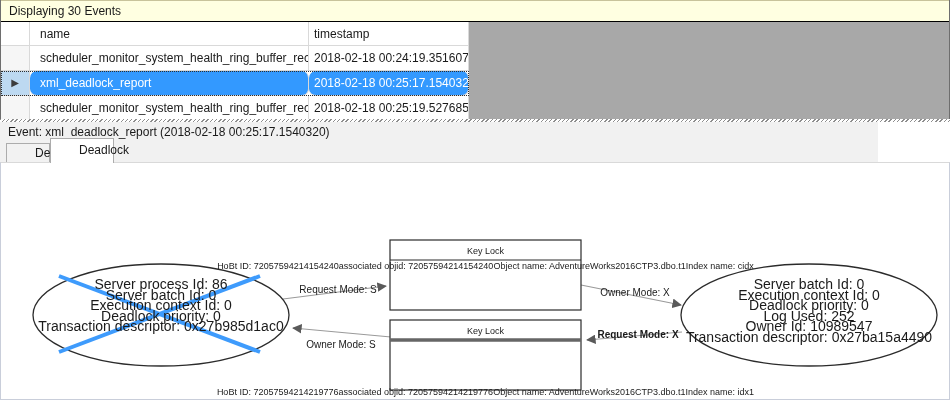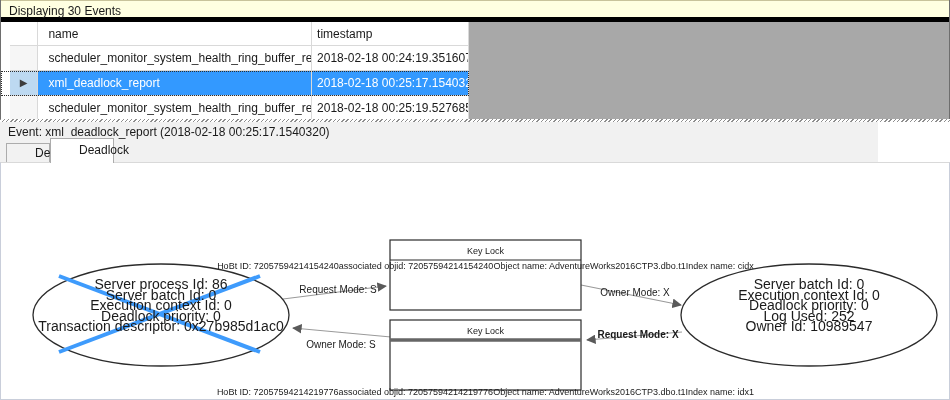--- a/index.html
+++ b/index.html
@@ -3,33 +3,33 @@
 <meta charset="utf-8">
 <style>
   html,body{margin:0;padding:0;background:#fff;}
   #app{position:relative;width:950px;height:400px;font-family:"Liberation Sans",sans-serif;
        font-size:12px;color:#1a1a1a;overflow:hidden;background:#fff;}
 
   
   #top-panel{position:absolute;left:0;top:0;width:950px;height:122px;box-sizing:border-box;
              border-left:1px solid #6e6e6e;border-right:1px solid #6e6e6e;}
   #events-title-bar{position:absolute;left:0;top:0;width:100%;height:22px;box-sizing:border-box;
-    background:#FFFFE1;border-top:1px solid #c8c39b;border-bottom:5px solid #000000;
+    background:#FFFFE1;border-top:1px solid #c8c39b;border-bottom:1px solid #000000;
     line-height:20px;padding-left:8px;}
   #grid-zone{position:absolute;left:0;top:22px;width:100%;height:97px;background:#A8A8A8;}
   #grid{position:absolute;left:0;top:0;width:468px;height:97px;background:#fff;}
-  .grid-row{display:flex;width:468px;box-sizing:border-box;padding-left:9px;}
+  .grid-row{display:flex;width:468px;box-sizing:border-box;}
   .cell{box-sizing:border-box;border-right:1px solid #d9d9d9;border-bottom:1px solid #d9d9d9;
         white-space:nowrap;overflow:hidden;display:flex;align-items:center;background:#fff;}
   .c-rowhdr{width:29px;background:#f6f6f6;justify-content:center;}
   .c-name{width:279px;padding-left:10px;}
   .c-ts{width:160px;padding-left:5px;}
   .hdr .cell{height:24px;background:#fff;}
   .body-row .cell{height:25px;}
-  .row-selected .c-name,.row-selected .c-ts{background:#3399FF;color:#fff;}
+  .row-selected .c-name,.row-selected .c-ts{background:#3399FF;color:#fff;border-radius:7px;}
   .row-selected{outline:1px dotted #2e2e2e;outline-offset:-1px;}
   .row-selected .c-rowhdr{background:#bdd9f1;}
   .sel-arrow{font-size:10px;color:#3c3c3c;line-height:1;}
 
   
   #splitter{position:absolute;left:0;top:119px;width:950px;height:3px;cursor:ns-resize;
     background:repeating-linear-gradient(135deg,#8e8e8e 0,#8e8e8e 1px,#ffffff 1px,#ffffff 3px);}
 
   
   #lower-panel{position:absolute;left:0;top:122px;width:878px;height:278px;box-sizing:border-box;
@@ -152,20 +152,21 @@
           <div>Deadlock priority: 0</div>
           <div>Transaction descriptor: 0x27b985d1ac0</div>
         </div>
 
         <div class="node-text" style="left:684px;top:116px;width:248px;">
           <div>Server batch Id: 0</div>
           <div>Execution context Id: 0</div>
           <div>Deadlock priority: 0</div>
           <div>Log Used: 252</div>
           <div>Owner Id: 10989547</div>
+          <div>Transaction descriptor: 0x27ba15a4490</div>
         </div>
 
         <div class="lock-title" style="left:389px;top:83px;width:191px;">Key Lock</div>
         <div class="lock-body" style="left:391px;top:98px;width:187px;height:48px;">
           <div>HoBt ID: 72057594214154240</div>
           <div>associated objid: 72057594214154240</div>
           <div>Object name: AdventureWorks2016CTP3.dbo.t1</div>
           <div>Index name: cidx</div>
         </div>
 

